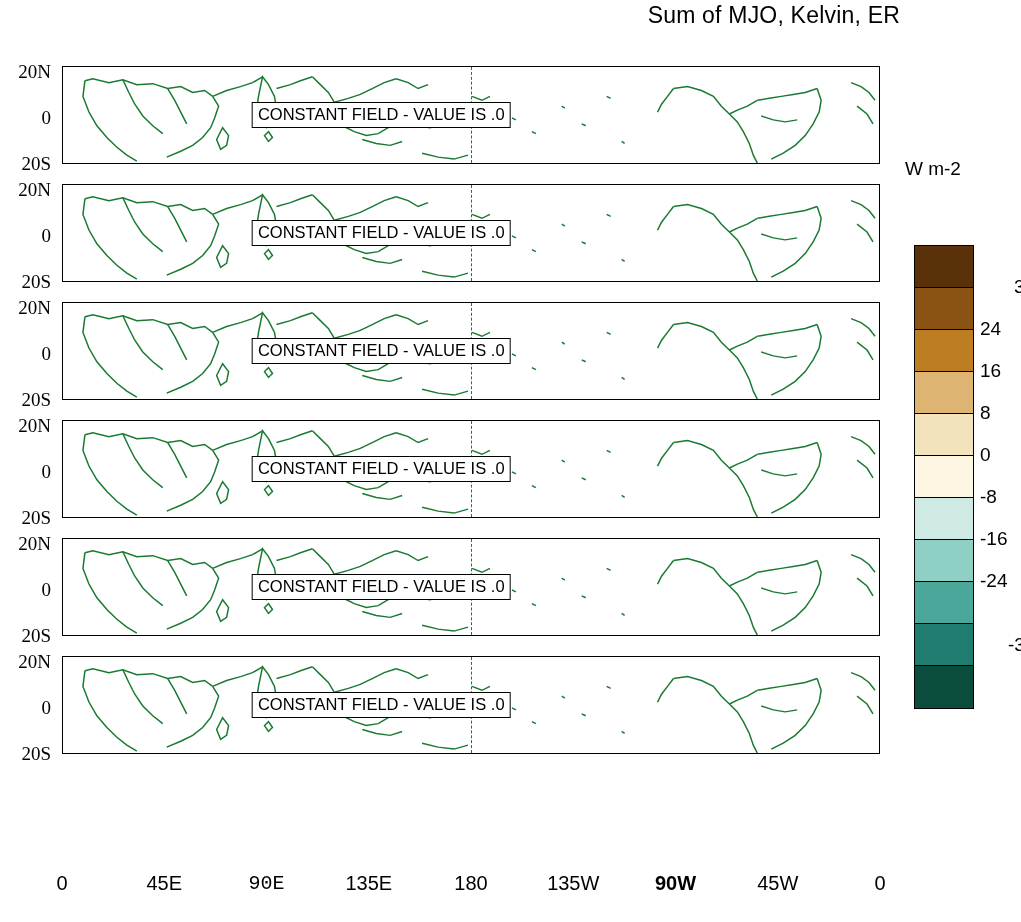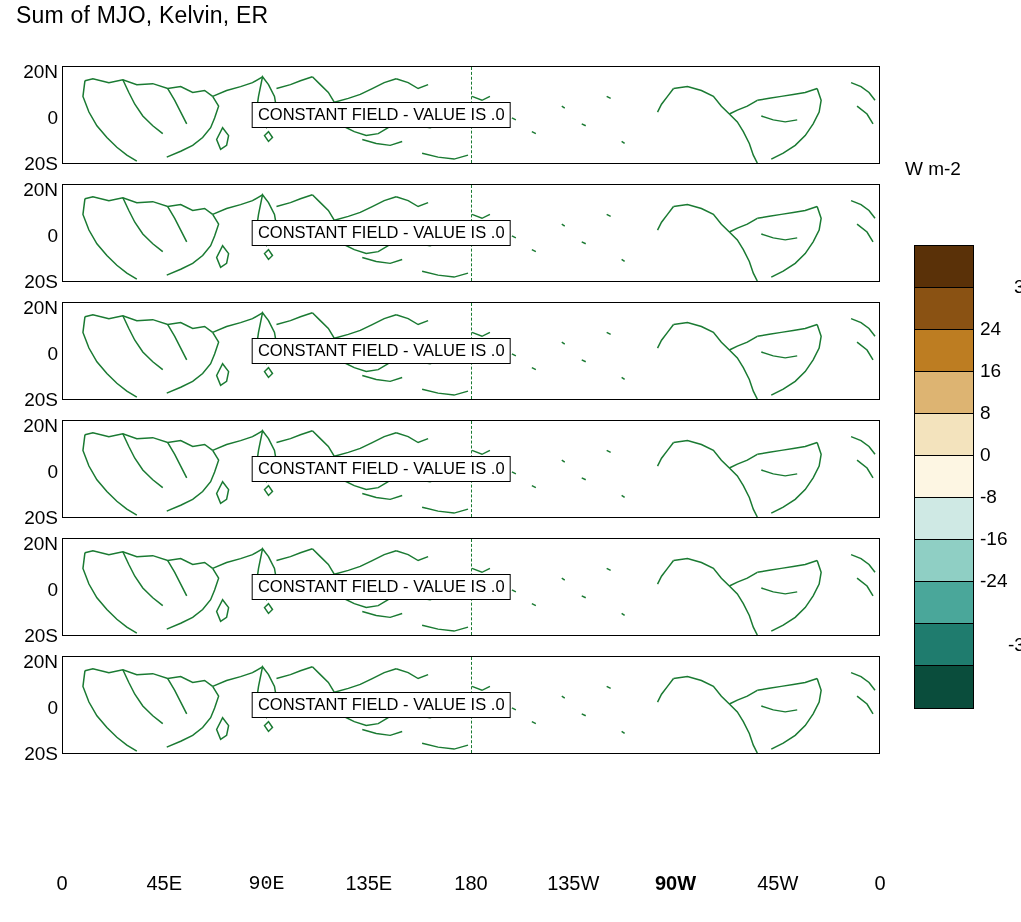--- a/index.html
+++ b/index.html
@@ -7,22 +7,22 @@
     width:1021px;height:922px;
     background:#ffffff;
     font-family:"Liberation Sans", sans-serif;
     color:#000;
     position:relative;
     overflow:hidden;
   }
 
   .title{
     position:absolute;
-    top:2px;left:16px;width:900px;
-    text-align:left;
+    top:2px;left:0;width:900px;
+    text-align:right;
     font-size:23px;
     letter-spacing:0.2px;
   }
 
   
   .panels{
     position:absolute;
     left:62px; top:66px;
     width:762px;
   }
@@ -62,21 +62,21 @@
   }
 
   
   .ylabels{
     position:absolute;
     left:0;
     width:58px;
     text-align:right;
     font-size:19px;
   }
-  .ylabels span{position:absolute;right:0;line-height:1;}
+  .ylabels span{position:absolute;right:7px;line-height:1;font-family:Liberation Serif, serif;}
 
   
   .xaxis{
     position:absolute;
     left:62px; top:872px;
     width:818px;
     height:30px;
     font-size:20px;
   }
   .xaxis span{

